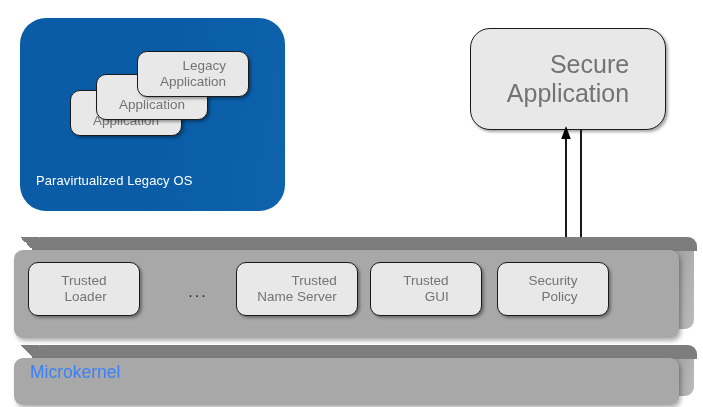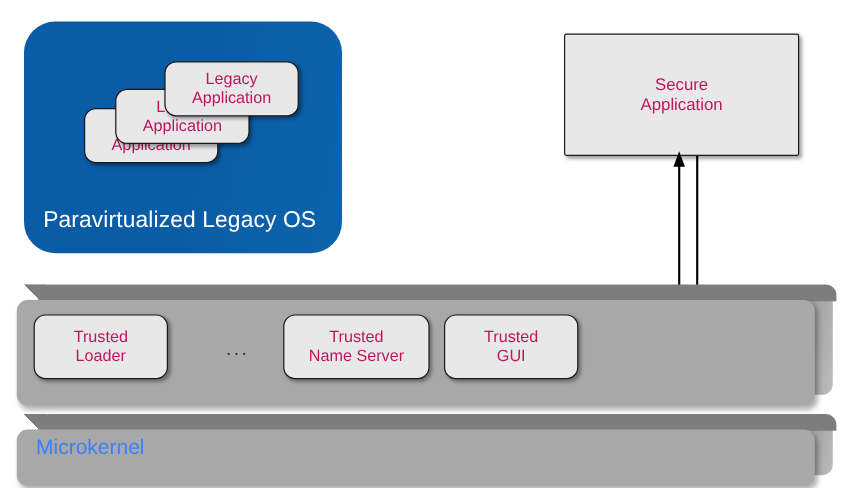--- a/index.html
+++ b/index.html
@@ -21,22 +21,22 @@
   
   .appbox {
     position: absolute;
     background: #e8e8e8;
     border: 1.6px solid #1a1a1a;
     border-radius: 11px;
     box-sizing: border-box;
     display: flex;
     align-items: center;
     justify-content: center;
-    text-align: center;
-    color: #be185d;
+    text-align: right;
+    color: #737373;
     line-height: 1.18;
     white-space: pre-line;
     box-shadow: 2px 2px 3px rgba(0,0,0,0.35);
   }
 
   
   #blue-os {
     position: absolute;
     left: 20px;
     top: 18px;
@@ -61,43 +61,43 @@
     background: linear-gradient(90deg, #0a5ca6 0%, #0d60ab 40%, #0f69b8 100%);
     border-radius: 0 26px 26px 0;
     z-index: -1;
   }
   #os-label {
     position: absolute;
     left: 16px;
     top: 155px;
     width: 240px;
     color: #ffffff;
-    font-size: 19px;
+    font-size: 13px;
     letter-spacing: 0.1px;
   }
 
   
   .legacy {
     width: 112px;
     height: 46px;
     font-size: 13.5px;
     border-radius: 10px;
   }
   #legacy-1 { left: 50px;  top: 72px;  z-index: 3; }
   #legacy-2 { left: 76px;  top: 56px;  z-index: 4; }
   #legacy-3 { left: 117px; top: 33px;  z-index: 5; }
 
   
   #secure-app {
     left: 470px;
     top: 28px;
     width: 196px;
     height: 102px;
-    font-size: 14px;
-    border-radius: 2px;
+    font-size: 25px;
+    border-radius: 20px;
   }
 
   
   #arrows {
     position: absolute;
     left: 0;
     top: 0;
     width: 703px;
     height: 407px;
     pointer-events: none;
@@ -226,20 +226,22 @@
 Loader</div>
 
   <div id="ellipsis">...</div>
 
   <div class="appbox service" id="svc-nameserver">Trusted
 Name Server</div>
 
   <div class="appbox service" id="svc-gui">Trusted
 GUI</div>
 
+  <div class="appbox service" id="svc-policy">Security
+Policy</div>
 
   <div class="slab" id="microkernel-slab">
     <div class="side-face"></div>
     <div class="top-face"></div>
     <div class="front-face"></div>
   </div>
   <div id="microkernel-label">Microkernel</div>
 
 </div>
 

